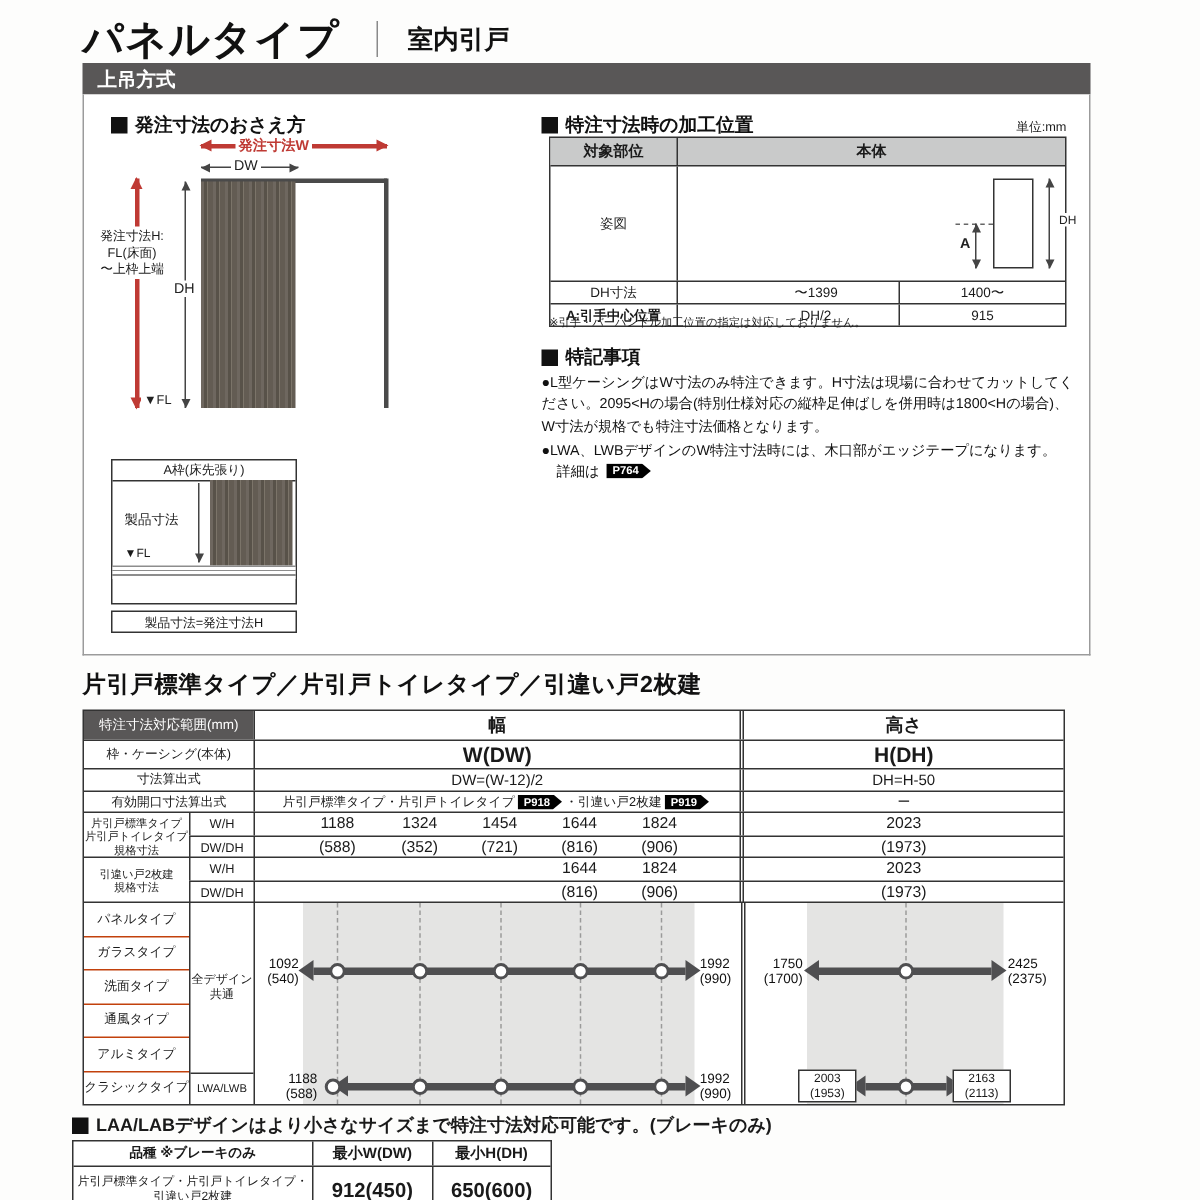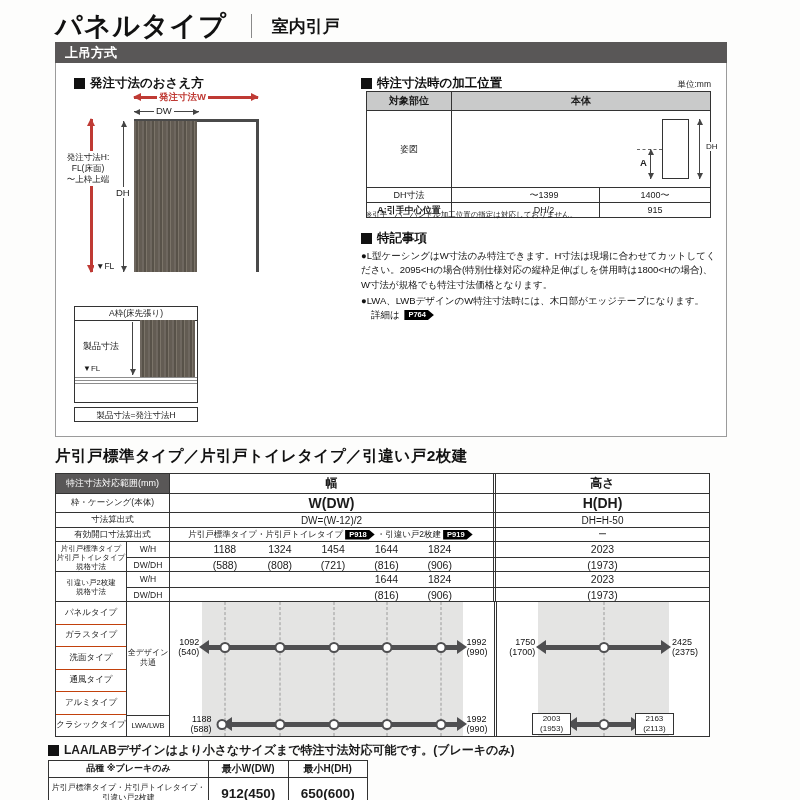--- a/index.html
+++ b/index.html
@@ -283,21 +283,21 @@
               <span class="num p2">1454</span>
               <span class="num p3">1644</span>
               <span class="num p4">1824</span>
             </div>
             <div class="hzone">2023</div>
           </div>
           <div class="split-line">
             <div class="sub">DW/DH</div>
             <div class="numzone">
               <span class="num p0">(588)</span>
-              <span class="num p1">(808)</span>
+              <span class="num p1">(352)</span>
               <span class="num p2">(721)</span>
               <span class="num p3">(816)</span>
               <span class="num p4">(906)</span>
             </div>
             <div class="hzone">(1973)</div>
           </div>
         </div>
       </div>
     </div>
 

